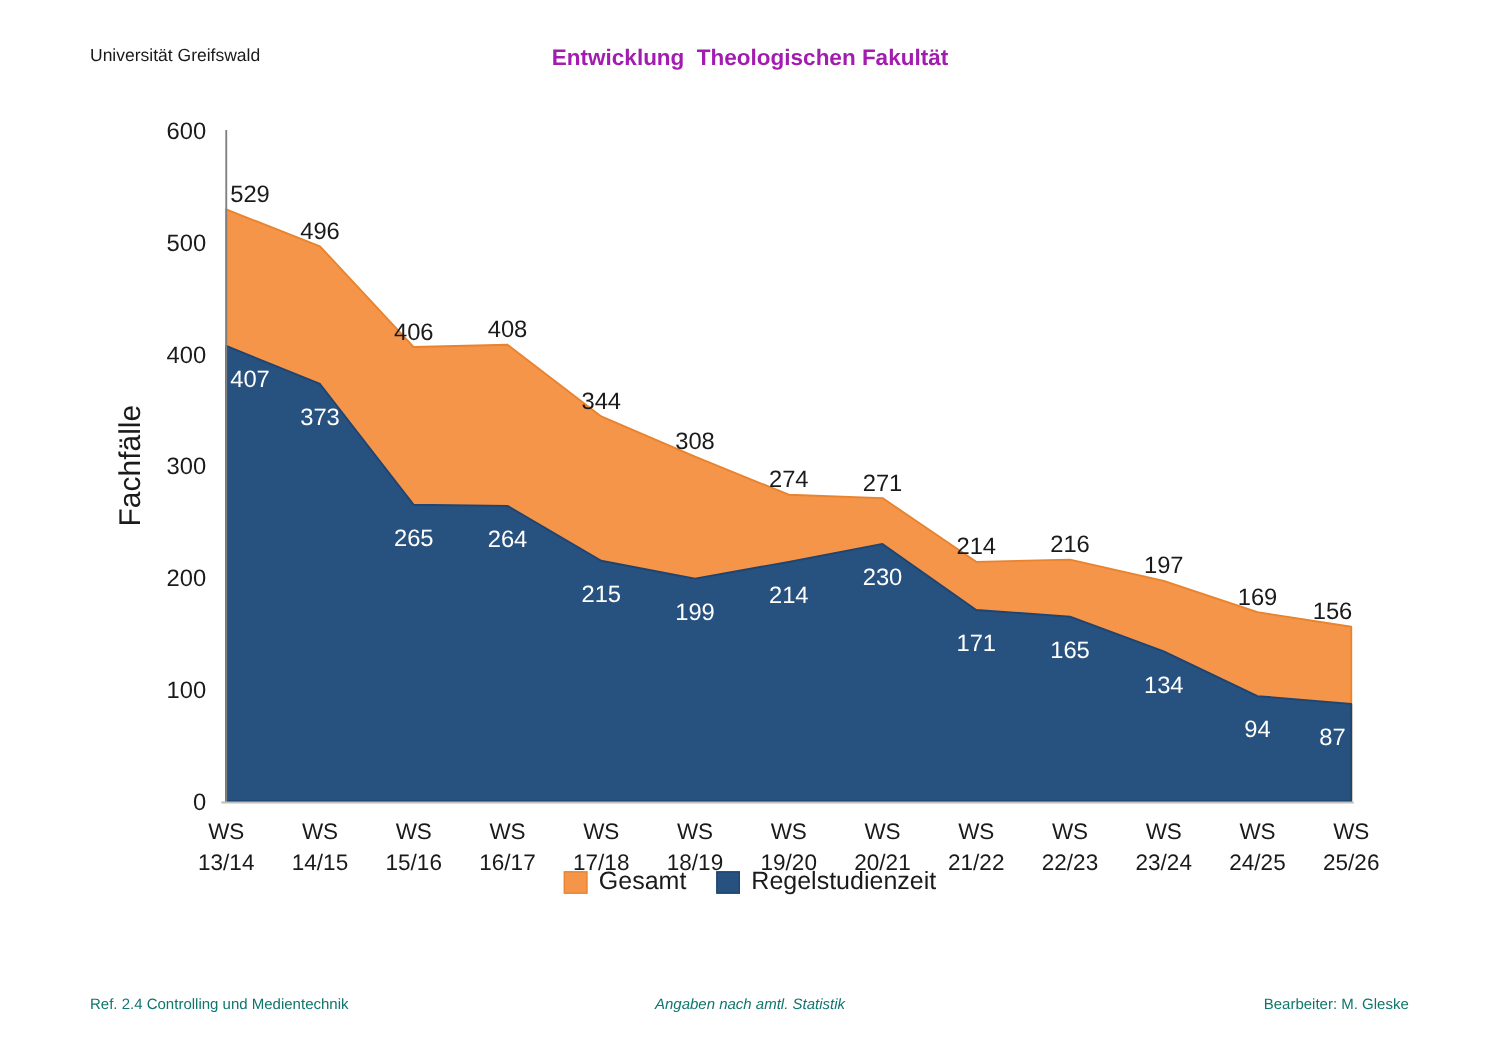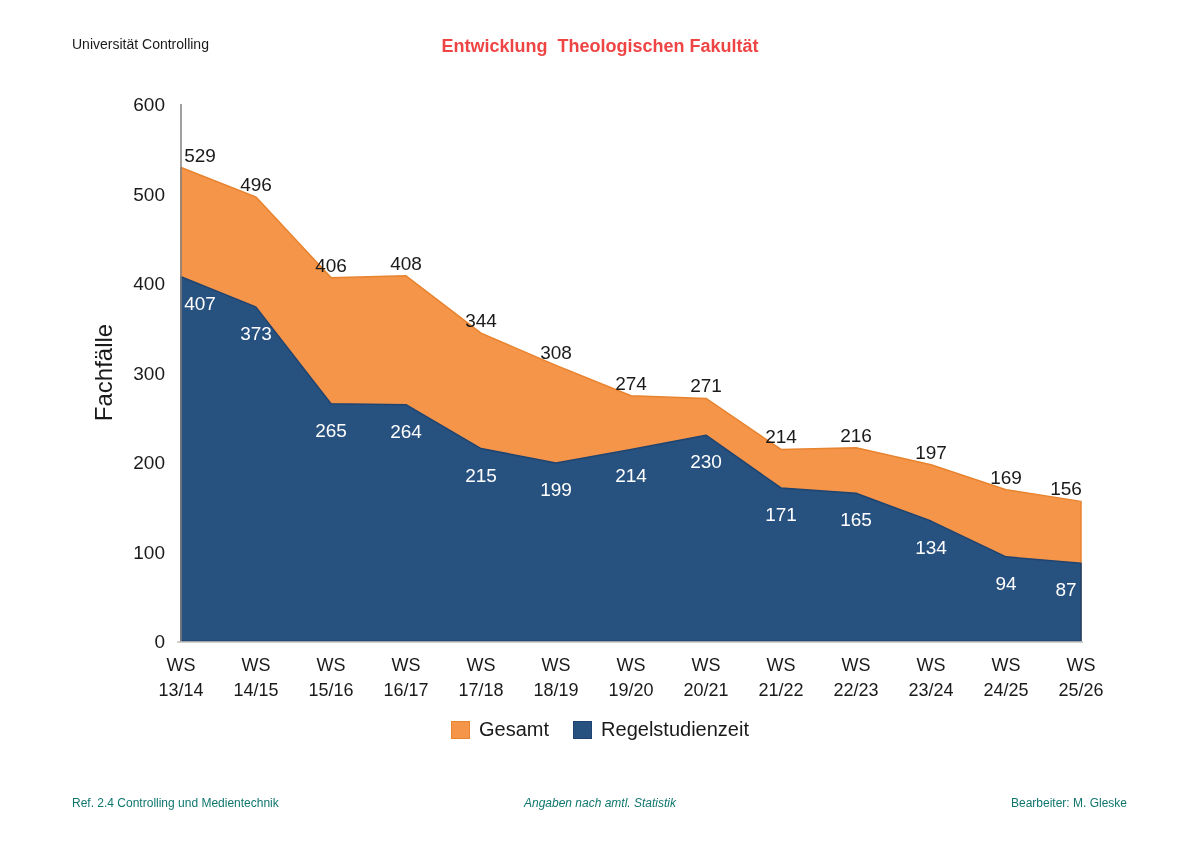--- a/index.html
+++ b/index.html
@@ -9,48 +9,48 @@
     background:#ffffff;
     font-family:"Liberation Sans", sans-serif;
     overflow:hidden;
   }
   .org-name{
     position:absolute;left:72px;top:36px;
     font-size:14px;color:#1a1a1a;
   }
   .chart-title{
     position:absolute;left:50%;top:36px;transform:translateX(-50%);
-    font-size:18px;font-weight:bold;color:#ef4444;white-space:pre;
+    font-size:18px;font-weight:bold;color:#a21caf;white-space:pre;
   }
   #chart-svg{position:absolute;left:0;top:0;}
   .tick{font-family:"Liberation Sans",sans-serif;font-size:19px;fill:#1a1a1a;}
   .xtick{font-family:"Liberation Sans",sans-serif;font-size:18px;fill:#1a1a1a;}
   .ylabel{font-family:"Liberation Sans",sans-serif;font-size:24px;fill:#1a1a1a;}
   .vlabel{font-family:"Liberation Sans",sans-serif;font-size:19px;}
   .legend{
-    position:absolute;left:0;top:718px;width:100%;
+    position:absolute;left:0;top:694px;width:100%;
     display:flex;justify-content:center;align-items:center;gap:24px;
   }
   .legend-item{display:flex;align-items:center;gap:9px;}
   .legend-swatch{width:19px;height:18px;display:inline-block;box-sizing:border-box;}
   .legend-label{font-size:20px;color:#1a1a1a;}
   .footer{
     position:absolute;left:0;top:796px;width:100%;height:24px;
     font-size:12px;color:#0f766e;
   }
   .footer-left{position:absolute;left:72px;top:0;}
   .footer-center{position:absolute;left:50%;transform:translateX(-50%);top:0;font-style:italic;}
   .footer-right{position:absolute;right:73px;top:0;padding-left:32px;}
 </style>
 </head>
 <body>
 
 <div class="page">
 
-  <div class="org-name">Universität Controlling</div>
+  <div class="org-name">Universität Greifswald</div>
   <div class="chart-title">Entwicklung  Theologischen Fakultät</div>
 
   <svg id="chart-svg" width="1200" height="849" viewBox="0 0 1200 849">
       <polygon points="181,167.54499999999996 256,197.07999999999998 331,277.63 406,275.84 481,333.12 556,365.34000000000003 631,395.77 706,398.45500000000004 781,449.47 856,447.68 931,464.685 1006,489.745 1081,501.38 1081,641 181,641" fill="#F5954A" stroke="#E8832E" stroke-width="1.5" stroke-linejoin="round"></polygon>
       <polygon points="181,276.735 256,307.16499999999996 331,403.82500000000005 406,404.72 481,448.575 556,462.895 631,449.47 706,435.15 781,487.95500000000004 856,493.325 931,521.07 1006,556.87 1081,563.135 1081,641 181,641" fill="#27517E" stroke="#1F4470" stroke-width="1.5" stroke-linejoin="round"></polygon>
       <line x1="181" y1="104" x2="181" y2="642" stroke="#808080" stroke-width="1.5"></line>
       <line x1="177" y1="642" x2="1083" y2="642" stroke="#bfbfbf" stroke-width="1.5"></line>
       <text x="165" y="648" text-anchor="end" class="tick">0</text>
       <text x="165" y="558.5" text-anchor="end" class="tick">100</text>
       <text x="165" y="469" text-anchor="end" class="tick">200</text>

